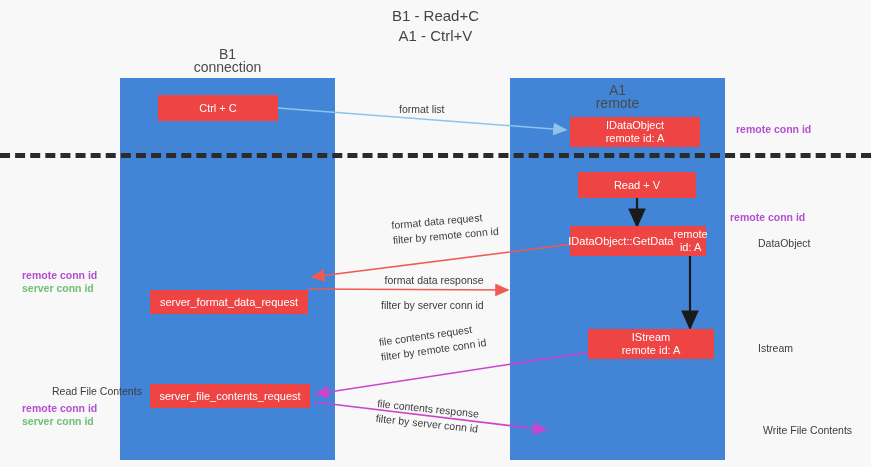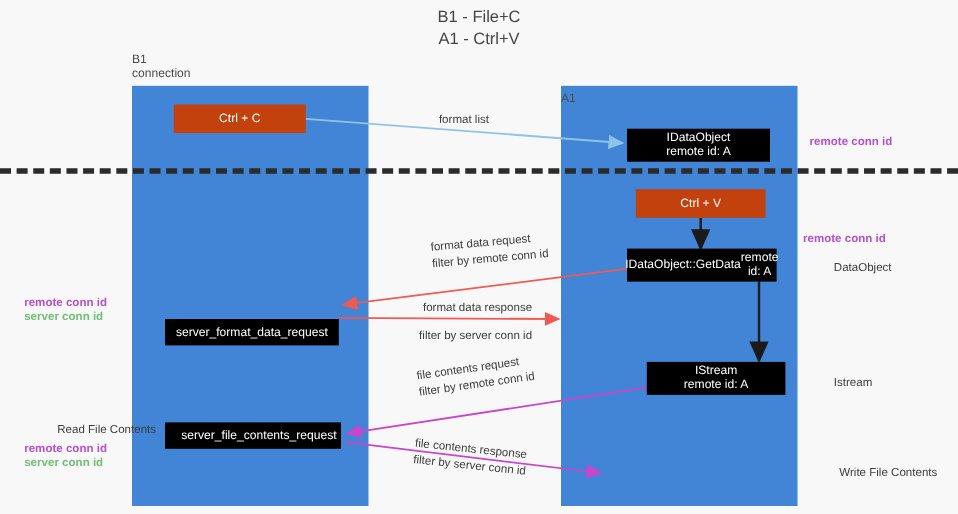--- a/index.html
+++ b/index.html
@@ -15,69 +15,70 @@
   .abs{position:absolute;}
 
   
   .title{
     left:0;top:6px;width:871px;text-align:center;
     font-size:15px;line-height:20px;color:#444;
   }
 
   
   .colhead{
-    text-align:left;font-size:11px;line-height:13px;color:#4a4a4a;
+    text-align:center;font-size:14px;line-height:13px;color:#4a4a4a;
   }
 
   
   .lane{background:#4285d6;}
 
   
   .box{
     box-sizing:border-box;
     display:flex;align-items:center;justify-content:center;
     text-align:center;color:#ffffff;
     font-size:11px;line-height:13px;
     padding:2px 4px;
   }
-  .box.green{background:#c2410c;}
-  .box.orange{background:#000000;}
+  .box.green{background:#ef4444;}
+  .box.orange{background:#ef4444;}
   .box .l2{display:block;}
 
   
   .lbl{font-size:10.5px;line-height:13px;color:#3c3c3c;white-space:nowrap;}
   .lbl.purple{color:#b44fd0;font-weight:bold;}
   .lbl.green{color:#6fbf73;font-weight:bold;}
   .lbl.plain{color:#3c3c3c;padding-left:28px;}
   .rot{transform-origin:left top;}
 
   
   .dashsep{left:0;top:153px;width:871px;height:0;border-top:5px dashed #2b2b2b;}
 
   svg.overlay{position:absolute;left:0;top:0;width:871px;height:467px;pointer-events:none;}
 </style>
 </head>
 <body>
 
 <div id="stage">
 
   <div class="abs title">
-    <div>B1 - File+C</div>
+    <div>B1 - Read+C</div>
     <div>A1 - Ctrl+V</div>
   </div>
 
   <div class="abs lane" style="left:120px;top:78px;width:215px;height:382px;"></div>
   <div class="abs lane" style="left:510px;top:78px;width:215px;height:382px;"></div>
 
   <div class="abs colhead" style="left:120px;top:48px;width:215px;">
     <div>B1</div>
     <div>connection</div>
   </div>
   <div class="abs colhead" style="left:510px;top:48px;width:215px;margin-top:36px;">
     <div>A1</div>
+    <div>remote</div>
   </div>
 
   <svg class="overlay">
     <defs>
       <marker id="ah-blue" markerWidth="9" markerHeight="8" refX="8" refY="4" orient="auto">
         <path d="M0,0 L9,4 L0,8 z" fill="#8fc4ea"></path>
       </marker>
       <marker id="ah-black" markerWidth="9" markerHeight="8" refX="8" refY="4" orient="auto">
         <path d="M0,0 L9,4 L0,8 z" fill="#1a1a1a"></path>
       </marker>
@@ -109,39 +110,39 @@
   <div class="abs box green" style="left:158px;top:95px;width:120px;height:26px;">
     <span>Ctrl + C</span>
   </div>
 
   <div class="abs box orange" style="left:570px;top:117px;width:130px;height:30px;flex-direction:column;">
     <span>IDataObject</span>
     <span class="l2">remote id: A</span>
   </div>
 
   <div class="abs box green" style="left:578px;top:172px;width:118px;height:26px;">
-    <span>Ctrl + V</span>
+    <span>Read + V</span>
   </div>
 
   <div class="abs box orange" style="left:570px;top:226px;width:136px;height:30px;flex-direction:row;">
     <span>IDataObject::GetData</span>
     <span class="l2">remote id: A</span>
   </div>
 
   <div class="abs box orange" style="left:150px;top:270px;width:158px;height:24px;margin-top:20px;">
     <span>server_format_data_request</span>
   </div>
 
 
   <div class="abs box orange" style="left:588px;top:329px;width:126px;height:30px;flex-direction:column;">
     <span>IStream</span>
     <span class="l2">remote id: A</span>
   </div>
 
-  <div class="abs box orange" style="left:150px;top:384px;width:160px;height:24px;justify-content:flex-end;">
+  <div class="abs box orange" style="left:150px;top:384px;width:160px;height:24px;">
     <span>server_file_contents_request</span>
   </div>
 
 
   <div class="abs lbl" style="left:399px;top:103px;">
     <span>format list</span>
   </div>
 
   <div class="abs rot" style="left:391px;top:219px;transform:rotate(-5deg);">
     <div class="lbl">format data request</div>

